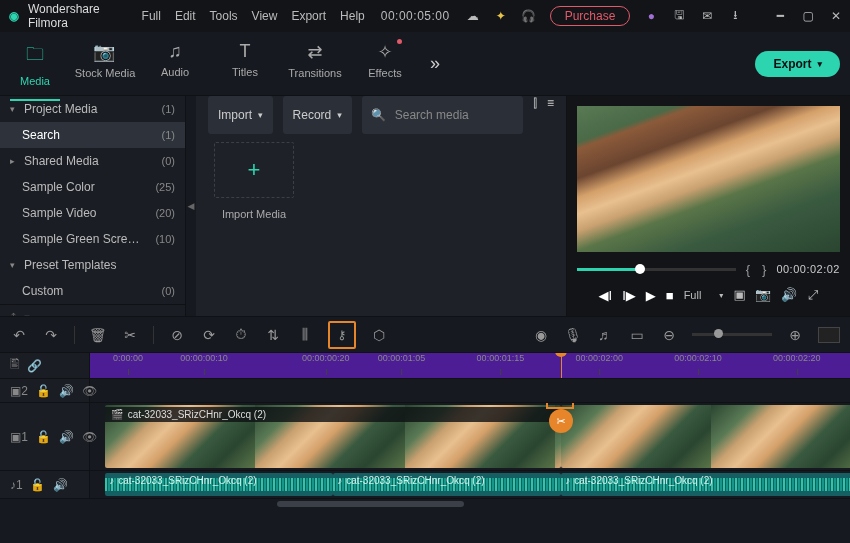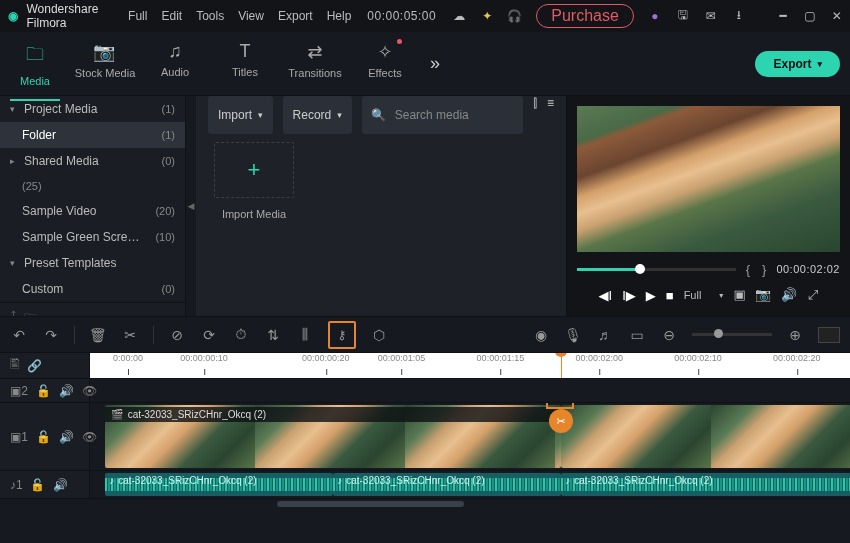--- a/index.html
+++ b/index.html
@@ -5,21 +5,21 @@
 * { margin: 0; padding: 0; box-sizing: border-box; font-family: -apple-system, BlinkMacSystemFont, "Segoe UI", Arial, sans-serif; }
 body { background: #1a1d23; color: #ccc; font-size: 12px; width: 850px; height: 543px; overflow: hidden; display: flex; flex-direction: column; }
 .titlebar { height: 32px; background: #121418; display: flex; align-items: center; padding: 0 8px; gap: 16px; color: #bbb; }
 .titlebar .logo { color: #2dd4b0; font-weight: bold; margin-right: -8px; }
 .titlebar .title { font-size: 12px; color: #ddd; }
 .titlebar .menu { display: flex; gap: 14px; font-size: 12px; }
 .titlebar .menu span { cursor: default; }
 .titlebar .spacer { flex: 1; }
 .titlebar .timecode { font-size: 12px; letter-spacing: 0.5px; }
 .titlebar .iconrow { display: flex; gap: 14px; align-items: center; }
-.titlebar .purchase { border: 1px solid #e05a6a; color: #e05a6a; padding: 2px 14px; border-radius: 12px; font-size: 16px; }
+.titlebar .purchase { border: 1px solid #e05a6a; color: #e05a6a; padding: 2px 14px; border-radius: 12px; font-size: 12px; }
 .titlebar .winbtn { width: 14px; display: inline-block; text-align: center; }
 .iconsvg { width: 14px; height: 14px; display: inline-flex; align-items: center; justify-content: center; }
 .toolstrip { height: 64px; background: #16191f; display: flex; align-items: center; padding: 0 10px 0 0; border-bottom: 1px solid #0f1114; }
 .tooltabs { display: flex; gap: 0; }
 .tooltab { width: 70px; text-align: center; padding: 8px 0; color: #aaa; font-size: 11px; position: relative; }
 .tooltab .ticon { font-size: 18px; display: block; margin-bottom: 4px; color: #aaa; }
 .tooltab.active { color: #2dd4b0; }
 .tooltab.active .ticon { color: #2dd4b0; }
 .tooltab.active::after { content: ""; position: absolute; bottom: -6px; left: 10px; right: 10px; height: 2px; background: #2dd4b0; }
 .reddot { width: 5px; height: 5px; background: #e05a6a; border-radius: 50%; position: absolute; top: 6px; right: 18px; }
@@ -63,21 +63,21 @@
 .tltoolbar { height: 36px; display: flex; align-items: center; padding: 0 10px; gap: 14px; color: #999; border-bottom: 1px solid #0f1114; }
 .tltoolbar .tlbtn { width: 18px; text-align: center; font-size: 14px; }
 .tltoolbar .highlighted { border: 2px solid #e6852a; padding: 4px; width: 28px; height: 28px; display: flex; align-items: center; justify-content: center; border-radius: 2px; }
 .tltoolbar .sep { width: 1px; height: 18px; background: #333; }
 .tltoolbar .spacer { flex: 1; }
 .zoomslider { width: 80px; height: 3px; background: #333; position: relative; }
 .zoomslider .zknob { position: absolute; top: -4px; left: 28%; width: 9px; height: 9px; background: #999; border-radius: 50%; }
 .zoomthumbs { width: 22px; height: 16px; background: #222; border: 1px solid #444; }
 .rulerrow { height: 26px; display: flex; border-bottom: 1px solid #0f1114; }
 .trackheader { width: 90px; background: #1a1d23; display: flex; align-items: center; gap: 8px; padding: 0 10px; color: #888; border-right: 1px solid #0f1114; }
-.ruler { flex: 1; position: relative; background: #ffffff; overflow: hidden; text-decoration: underline; }
+.ruler { flex: 1; position: relative; background: #4c1d95; overflow: hidden; text-decoration: underline; }
 .rulermark { position: absolute; top: 0; font-size: 9px; color: #888; transform: translateX(-50%); }
 .rulermark::before { content: ""; position: absolute; top: 16px; left: 50%; width: 1px; height: 6px; background: #444; }
 .track { display: flex; border-bottom: 1px solid #0f1114; position: relative; }
 .trackcontent { flex: 1; position: relative; overflow: hidden; }
 .track.thin { height: 24px; }
 .track.video { height: 68px; }
 .track.audio { height: 28px; }
 .clip { position: absolute; top: 2px; bottom: 2px; border-radius: 2px; overflow: hidden; }
 .videoclip { background: linear-gradient(135deg, #2a4530 0%, #5a7a55 20%, #c9a070 30%, #e8c090 40%, #d4a06a 50%, #3a5a40 65%, #2a4530 80%, #5a7548 100%); background-size: 150px 100%; }
 .videoclip .clipname { position: absolute; top: 2px; left: 0; right: 0; background: rgba(14,16,20,0.8); color: #ddd; font-size: 10px; padding: 2px 6px; white-space: nowrap; overflow: hidden; text-overflow: ellipsis; display: flex; align-items: center; gap: 4px; }
@@ -140,29 +140,30 @@
 </div>
 
 <div class="midrow">
   <div class="leftpanel">
     <div class="treeitem top">
         <span class="chev">▾</span>
         <span class="label">Project Media</span>
         <span class="count">(1)</span>
       </div>
     <div class="treeitem selected">
-        <span class="label">Folder</span>
+        <span class="label">Search</span>
         <span class="count">(1)</span>
       </div>
     <div class="treeitem top">
         <span class="chev">▸</span>
         <span class="label">Shared Media</span>
         <span class="count">(0)</span>
       </div>
     <div class="treeitem">
+        <span class="label">Sample Color</span>
         <span class="count">(25)</span>
       </div>
     <div class="treeitem">
         <span class="label">Sample Video</span>
         <span class="count">(20)</span>
       </div>
     <div class="treeitem">
         <span class="label">Sample Green Scre…</span>
         <span class="count">(10)</span>
       </div>

